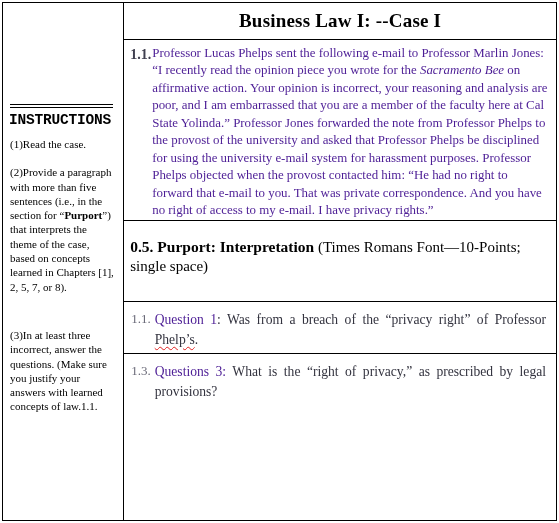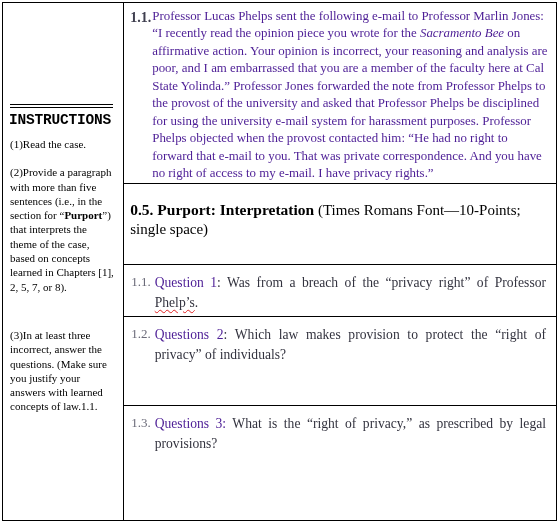--- a/index.html
+++ b/index.html
@@ -239,20 +239,25 @@
             </p>
 
           </div>
         </div>
       </td>
 
       <td class="col-right">
         <table class="inner-table">
 
           <tbody>
+                <tr class="row-header">
+            <td>
+              <div class="doc-title">Business Law I: --Case I</div>
+            </td>
+          </tr>
 
           <tr class="row-case">
             <td>
               <div class="case-block">
                 <span class="case-num">1.1.</span>
                 <span class="case-text"><span>Professor Lucas Phelps sent the following e-mail to Professor Marlin Jones: “I recently read the opinion piece you wrote for the </span><i>Sacramento Bee</i><span> on affirmative action. Your opinion is incorrect, your reasoning and analysis are poor, and I am embarrassed that you are a member of the faculty here at Cal State Yolinda.” Professor Jones forwarded the note from Professor Phelps to the provost of the university and asked that Professor Phelps be disciplined for using the university e-mail system for harassment purposes. Professor Phelps objected when the provost contacted him: “He had no right to forward that e-mail to you. That was private correspondence. And you have no right of access to my e-mail. I have privacy rights.”</span></span>
               </div>
             </td>
           </tr>
 
@@ -266,28 +271,20 @@
 
           <tr class="row-q1">
             <td>
               <div class="q-block">
                 <span class="q-num">1.1.</span>
                 <span class="q-body"><span class="q-label">Question 1</span><span>:</span><span>  Was  from  a  breach  of  the  “privacy  right”  of  Professor </span><span class="misspell">Phelp’s</span><span>.</span></span>
               </div>
             </td>
           </tr>
 
-          <tr class="row-q2">
-            <td>
-              <div class="q-block">
-                <span class="q-num">1.2.</span>
-                <span class="q-body"><span class="q-label">Questions 2</span><span>:</span><span>  Which  law  makes  provision  to  protect  the  “right  of privacy” of individuals?</span></span>
-              </div>
-            </td>
-          </tr>
 
           <tr class="row-q3">
             <td>
               <div class="q-block">
                 <span class="q-num">1.3.</span>
                 <span class="q-body"><span class="q-label">Questions 3:</span><span></span><span>  What  is  the  “right  of  privacy,”  as  prescribed  by  legal provisions?</span></span>
               </div>
             </td>
           </tr>
 

